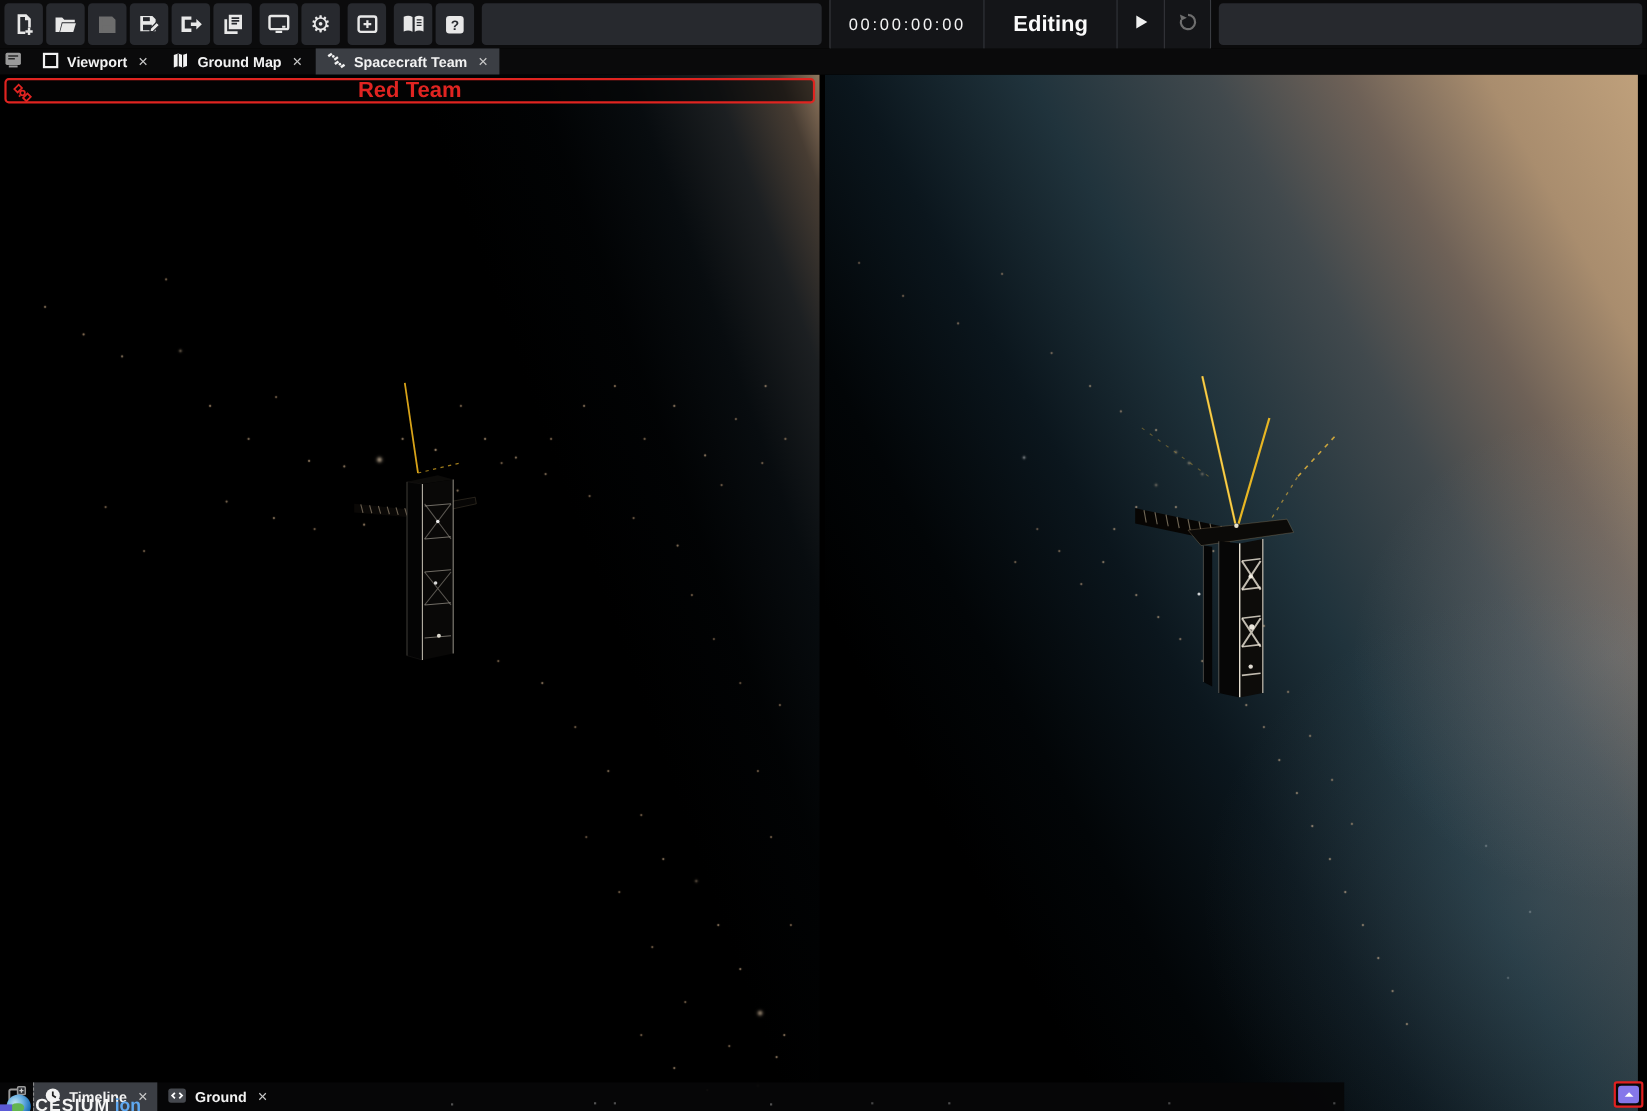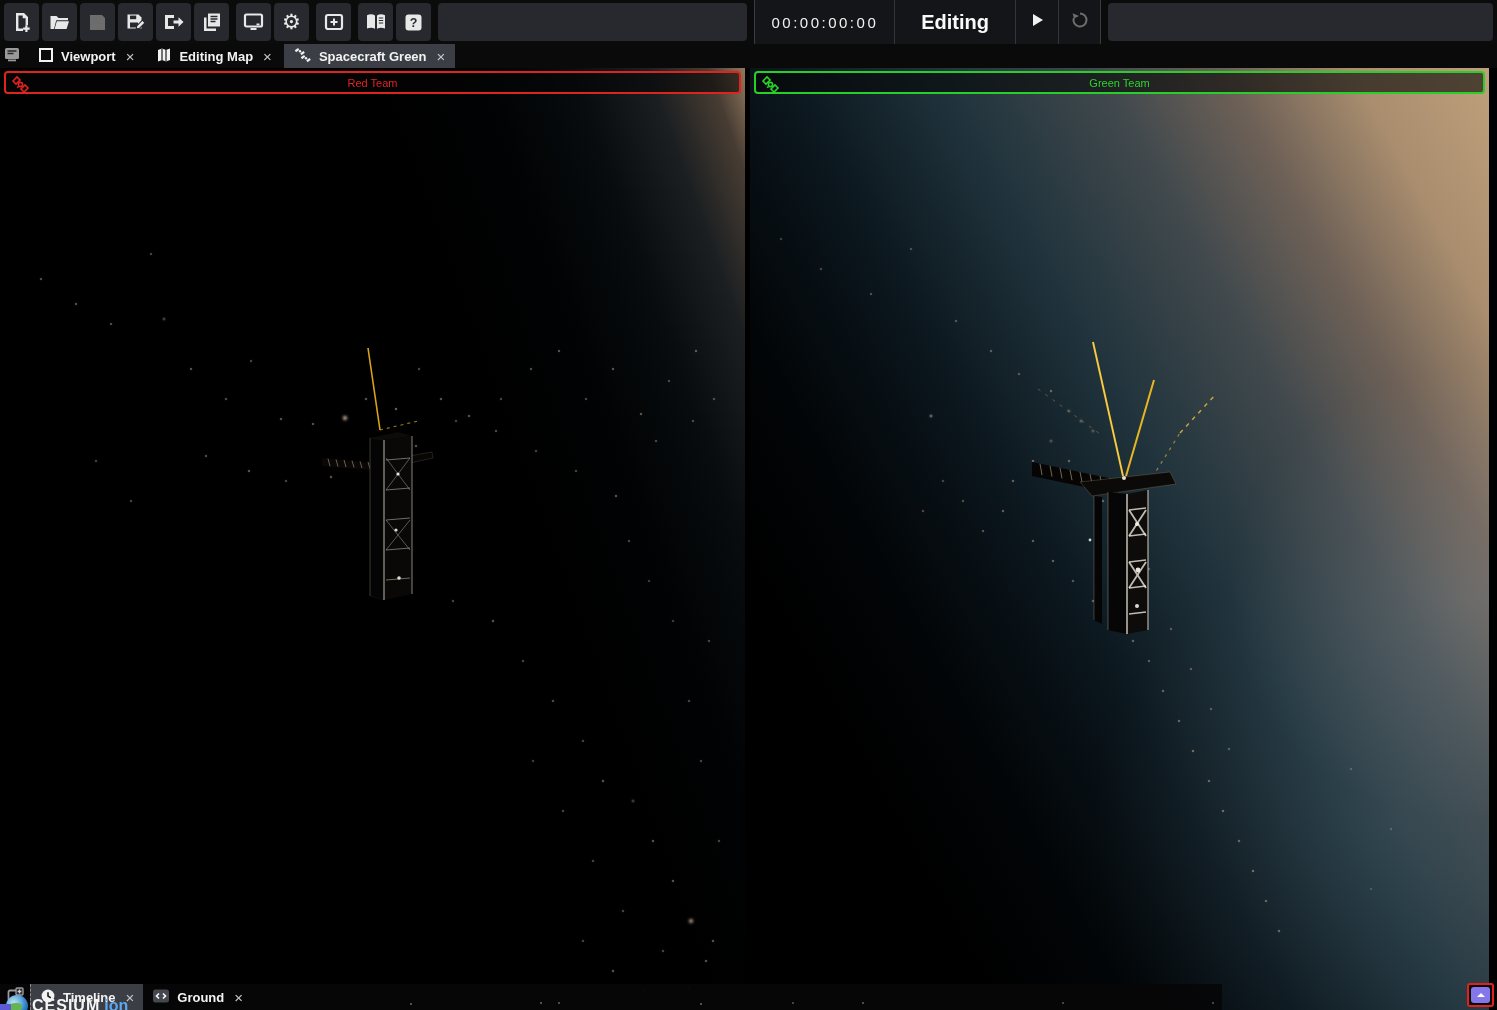--- a/index.html
+++ b/index.html
@@ -49,21 +49,21 @@
       radial-gradient(46% 34% at 97% 56%, rgba(165,178,188,0.20), transparent 70%),
       radial-gradient(58% 42% at 88% 80%, rgba(118,148,163,0.16), transparent 72%),
       linear-gradient(241deg, #bfa07b 0%, #a98d6e 11%, #6e6157 21%, #41494d 31%,
         #20333c 44%, #0b161d 57%, #020507 70%, #000 80%),
       #000; }
   .vpheader { position:absolute; left:4px; right:4px; top:3px; height:23px;
     border:2px solid; border-radius:4px; background:rgba(5,5,5,0.6);
     display:flex; align-items:center; justify-content:center; }
   .vp.left  .vpheader { border-color:#df2420; color:#e02421; }
   .vp.right .vpheader { border-color:#28cf28; color:#2bd42b; }
-  .vptitle { font-size:11px; font-weight:normal; }
+  .vptitle { font-size:20px; font-weight:bold; }
   .vpsat { position:absolute; left:5px; top:2px; }
 
   .lights { position:absolute; width:2px; height:2px; border-radius:50%; background:transparent; }
   .lights.l1 { box-shadow:
     40px 210px 1px 0 rgba(255,215,170,.55), 75px 235px 1px 0 rgba(255,210,160,.6),
     110px 255px 1px 0 rgba(255,220,175,.55), 150px 185px 1px 0 rgba(255,210,160,.5),
     163px 250px 2px 0 rgba(255,225,185,.75), 190px 300px 1px 0 rgba(255,210,160,.6),
     225px 330px 1px 0 rgba(255,215,170,.55), 250px 292px 1px 0 rgba(255,210,160,.5),
     280px 350px 1px 0 rgba(255,215,170,.6), 312px 355px 1px 0 rgba(255,215,170,.6),
     344px 349px 3px 1px rgba(255,230,195,.9), 365px 330px 1px 0 rgba(255,215,170,.6),
@@ -292,35 +292,35 @@
           <rect x="2" y="2" width="12" height="12" fill="none" stroke="#f2f2f2" stroke-width="2"></rect>
         </svg></span>
     <span>Viewport</span>
     <span class="tabclose">×</span>
   </div>
   <div class="tab">
     <span><svg width="16" height="16" viewBox="0 0 16 16">
           <path d="M2 3l4-1.4L10 3l4-1.4V13l-4 1.4L6 13l-4 1.4z" fill="#f2f2f2"></path>
           <path d="M6 1.8V13M10 3v11.3" stroke="#0a0a0b" stroke-width="1.1"></path>
         </svg></span>
-    <span>Editing Map</span>
+    <span>Ground Map</span>
     <span class="tabclose">×</span>
   </div>
   <div class="tab active">
     <span><svg width="18" height="16" viewBox="0 0 18 16">
           <g fill="#f2f2f2">
             <rect x="1" y="2" width="4" height="2.2" transform="rotate(-35 3 3)"></rect>
             <rect x="6.5" y="5" width="4" height="2.2" transform="rotate(-35 8.5 6)"></rect>
             <circle cx="6" cy="4.3" r="1.2"></circle>
             <rect x="7" y="9" width="4" height="2.2" transform="rotate(-35 9 10)"></rect>
             <rect x="12.5" y="12" width="4" height="2.2" transform="rotate(-35 14.5 13)"></rect>
             <circle cx="12" cy="11.3" r="1.2"></circle>
           </g>
         </svg></span>
-    <span>Spacecraft Green</span>
+    <span>Spacecraft Team</span>
     <span class="tabclose">×</span>
   </div>
 </div>
 
 <div class="viewports">
 
   <div class="vp left">
     <div class="lights l1"></div>
     <svg class="sat satL" width="130" height="280" viewBox="0 0 130 280">
       <path d="M48 10 L60 92" stroke="#d8a318" stroke-width="1.6" fill="none"></path>
@@ -412,31 +412,20 @@
           <path d="M99 176 L116 202"></path>
         <path d="M99 254 L116 228"></path>
           <path d="M99 228 L116 254"></path>
       </g>
       <circle cx="107" cy="190" r="2" fill="#f5f0e6" opacity=".95"></circle>
       <circle cx="108" cy="236" r="2.4" fill="#f5f0e6" opacity=".95"></circle>
       <circle cx="107" cy="272" r="2" fill="#f5f0e6" opacity=".9"></circle>
       <circle cx="94" cy="144" r="2" fill="#fff8e0" opacity=".9"></circle>
       <circle cx="60" cy="206" r="1.4" fill="#fff" opacity=".8"></circle>
     </svg>
-    <div class="vpheader">
-      <span class="vpsat"><svg width="19" height="19" viewBox="0 0 19 19">
-            <g stroke="#2bd42b" stroke-width="1.6" fill="none">
-              <path d="M2 6l4-4 3 3-4 4z"></path>
-              <path d="M10 14l4-4 3 3-4 4z"></path>
-              <circle cx="9.5" cy="9.5" r="2.1"></circle>
-              <path d="M7.4 11.6l-1.2 1.2"></path>
-            </g>
-          </svg></span>
-      <span class="vptitle">Green Team</span>
-    </div>
   </div>
 </div>
 
 <div class="bottombar">
   <div class="bb-paneladd">
     <span><svg width="17" height="16" viewBox="0 0 17 16">
           <rect x="1.5" y="3.5" width="11" height="10" rx="1.5" fill="none" stroke="#9a9a9a" stroke-width="1.8"></rect>
           <rect x="9" y="1" width="7" height="7" rx="1" fill="#27292e" stroke="#9a9a9a" stroke-width="1.4"></rect>
           <path d="M12.5 2.6v3.8M10.6 4.5h3.8" stroke="#cfcfcf" stroke-width="1.3"></path>
         </svg></span>

